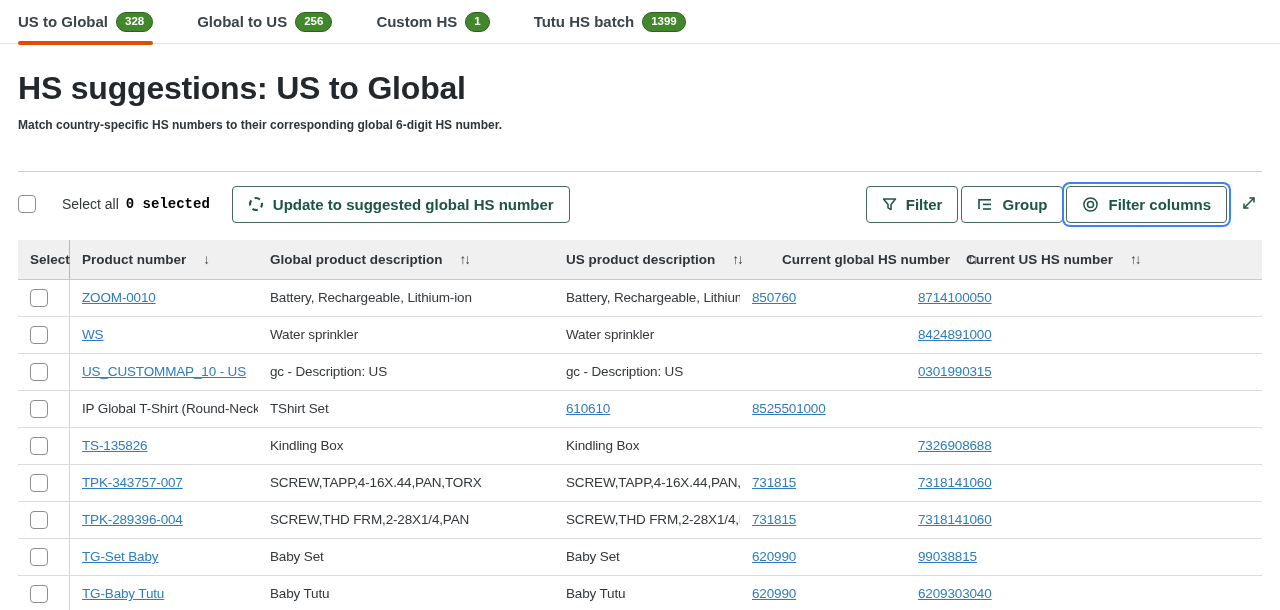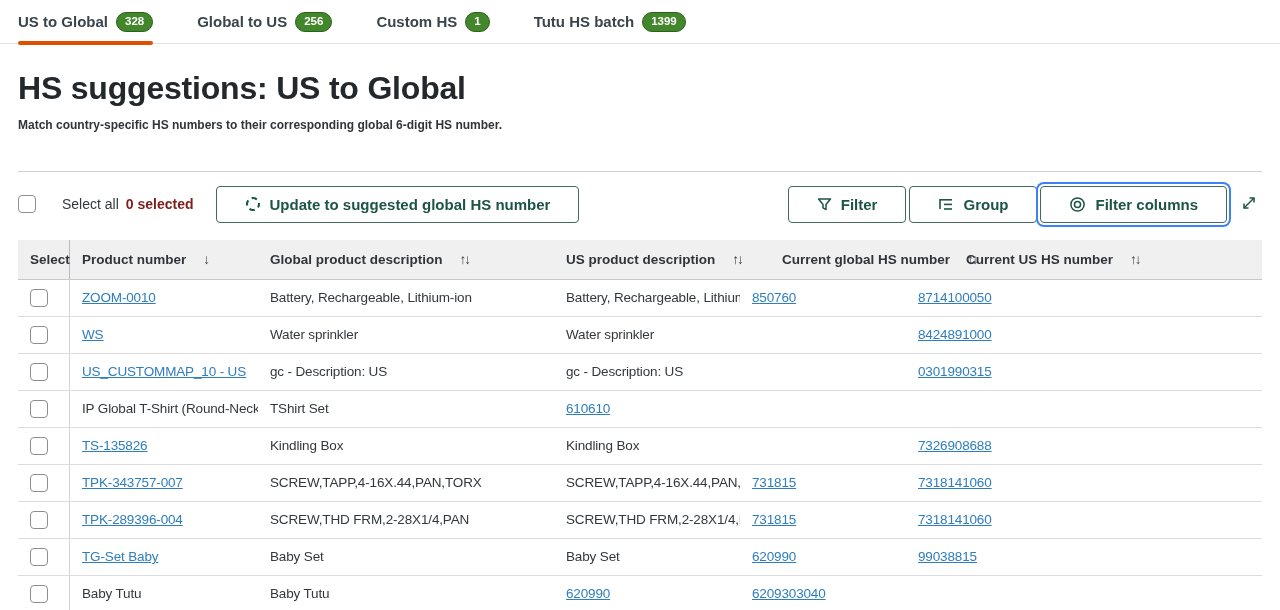--- a/index.html
+++ b/index.html
@@ -19,22 +19,22 @@
   h1 { margin:26px 18px 0 18px; font-size:32px; font-weight:700; color:#23282d; letter-spacing:-0.2px; }
   .subtitle { margin:11px 18px 0 18px; font-size:12px; font-weight:700; color:#2f353a; }
 
   .divider { border:none; border-top:1px solid #cfcfcf; margin:39px 18px 0 18px; }
 
   
   .toolbar { margin:14px 18px 0 18px; height:37px; display:flex; align-items:center; }
   .cb { display:inline-block; width:18px; height:18px; border:1.5px solid #8a8f94; border-radius:4px;
     background:#fff; flex:0 0 auto; }
   .select-all-label { margin-left:26px; font-size:14px; color:#33383c; }
-  .selected-count { margin-left:7px; font-size:14px; font-weight:700; color:#7f1d1d; }
-  .btn { display:inline-flex; align-items:center; gap:9px; height:37px; padding:0 28px;
+  .selected-count { margin-left:7px; font-size:14px; font-weight:700; color:#000000;font-family:Liberation Mono, monospace; }
+  .btn { display:inline-flex; align-items:center; gap:9px; height:37px; padding:0 15px;
     border:1px solid #44695c; border-radius:4px; background:#fff; color:#1c5446;
     font-family:"Liberation Sans", sans-serif; font-size:15px; font-weight:700; cursor:pointer; white-space:nowrap; }
   .btn svg { flex:0 0 auto; }
   .update-btn { margin-left:22px; }
   .toolbar-right { margin-left:auto; display:flex; align-items:center; gap:3px; }
   .btn.focused { box-shadow:0 0 0 2px #ffffff, 0 0 0 4px #3b82f6; }
   .expand-btn { background:none; border:none; padding:4px; margin-left:6px; cursor:pointer; }
 
   
   .table { margin:17px 18px 0 18px; }
@@ -207,20 +207,23 @@
 
   <div class="tr">
     <div class="td td-select">
       <span class="cb"></span>
     </div>
     <div class="td">IP Global T-Shirt (Round-Neck)</div>
     <div class="td">TShirt Set</div>
     <div class="td">
       <a class="link">610610</a>
     </div>
+    <div class="td">
+      <a class="link">8525501000</a>
+    </div>
   </div>
 
   <div class="tr">
     <div class="td td-select">
       <span class="cb"></span>
     </div>
     <div class="td">
       <a class="link">TS-135826</a>
     </div>
     <div class="td">Kindling Box</div>
@@ -281,20 +284,23 @@
     </div>
     <div class="td">
       <a class="link">99038815</a>
     </div>
   </div>
 
   <div class="tr">
     <div class="td td-select">
       <span class="cb"></span>
     </div>
+    <div class="td">
+      <a class="link">TG-Baby Tutu</a>
+    </div>
     <div class="td">Baby Tutu</div>
     <div class="td">Baby Tutu</div>
     <div class="td">
       <a class="link">620990</a>
     </div>
     <div class="td">
       <a class="link">6209303040</a>
     </div>
   </div>
 </div>

